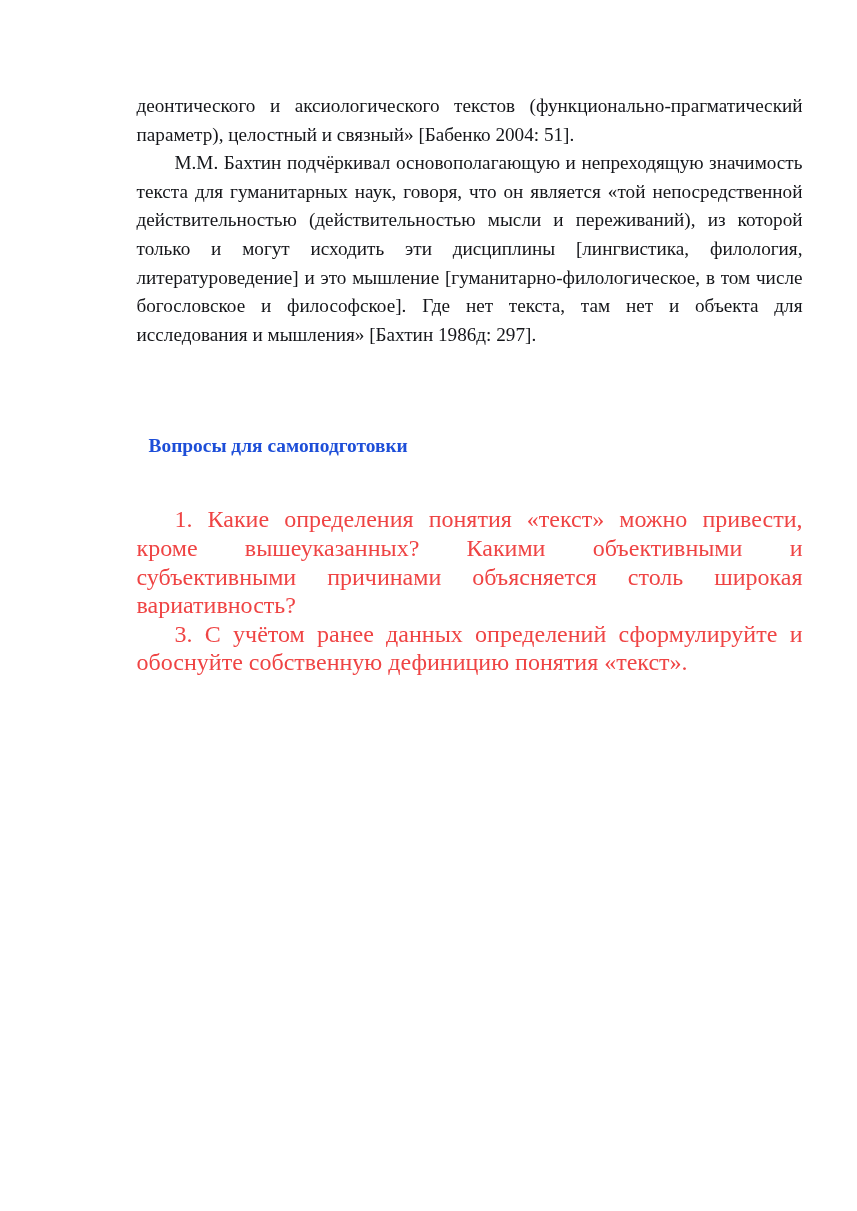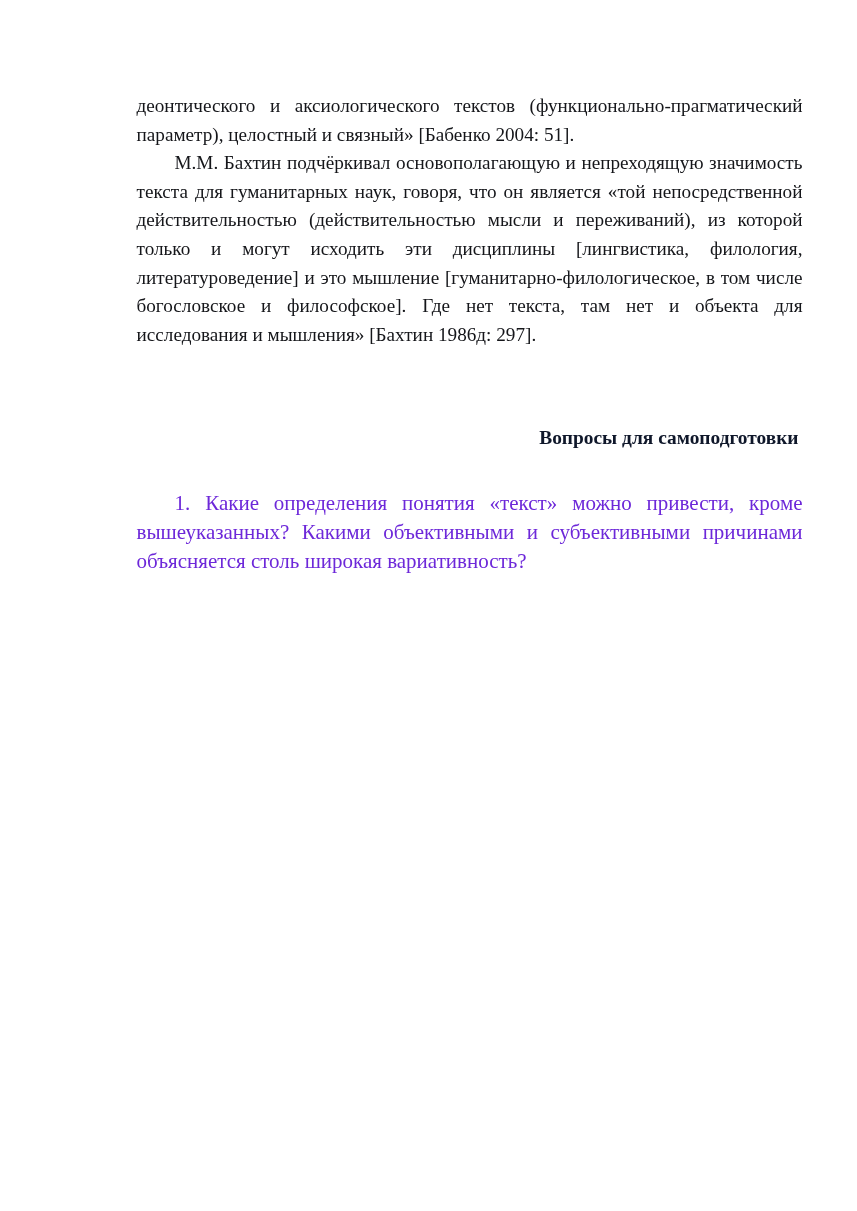--- a/index.html
+++ b/index.html
@@ -31,40 +31,40 @@
     margin: 0;
     hyphens: manual;
   }
   .para.indent {
     text-indent: 38px;
   }
   .section-title {
     font-family: "Liberation Serif", "DejaVu Serif", serif;
     font-size: 19.4px;
     font-weight: bold;
-    color: #0f172a;
-    text-align: right;
-    margin: 4px;
+    color: #1d4ed8;
+    text-align: left;
+    margin: 12px;
   }
   .gap-before-title {
     height: 74px;
   }
   .gap-after-title {
     height: 36px;
   }
   .qlist {
     margin: 0;
     padding: 0;
     list-style: none;
   }
   .qitem {
     font-family: "Liberation Serif", "DejaVu Serif", serif;
-    font-size: 21px;
+    font-size: 24px;
     line-height: 28.6px;
-    color: #6d28d9;
+    color: #ef4444;
     text-align: justify;
     text-indent: 38px;
     margin: 0;
   }
 </style>
 </head>
 <body>
 
 <div class="page">
   <div class="content">
@@ -75,16 +75,17 @@
 
 
     <div class="gap-before-title"></div>
 
     <h2 class="section-title">Вопросы для самоподготовки</h2>
 
     <div class="gap-after-title"></div>
 
     <ol class="qlist">
       <li class="qitem">1.  Какие определения понятия «текст» можно привести, кроме вышеуказанных? Какими объективными и субъективными причинами объясняется столь широкая вариативность?</li>
+      <li class="qitem">3.  С учётом ранее данных определений сформулируйте и обоснуйте собственную дефиницию понятия «текст».</li>
     </ol>
 
   </div>
 </div>
 
 </body></html>

